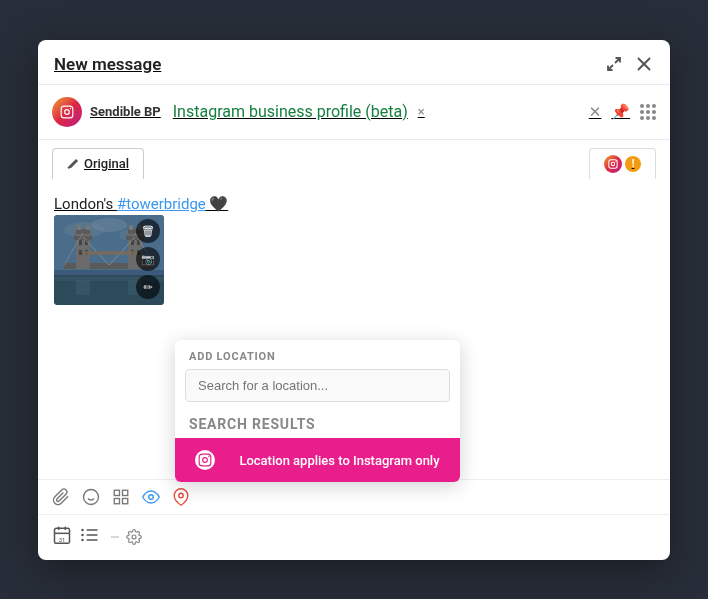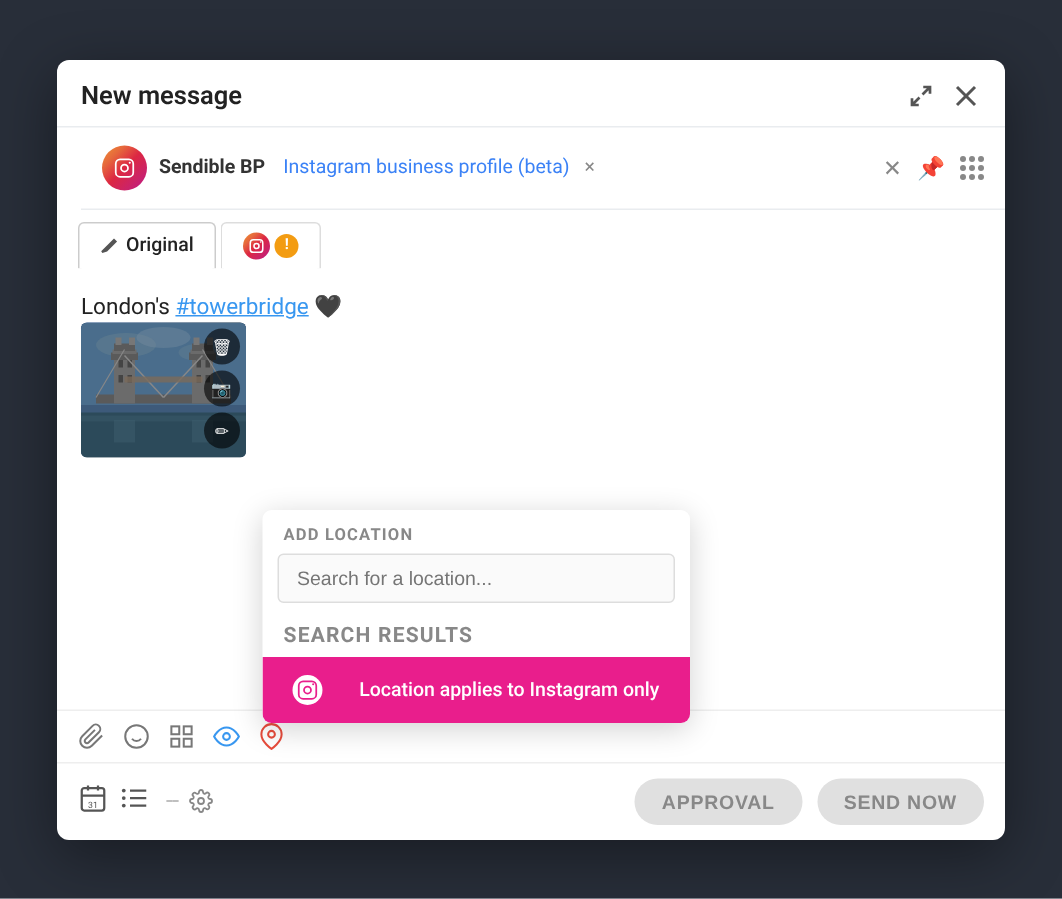--- a/index.html
+++ b/index.html
@@ -27,20 +27,21 @@
       position: relative;
       z-index: 10;
       background: #fff;
       border-radius: 8px;
       width: 632px;
       min-height: 520px;
       box-shadow: 0 10px 40px rgba(0,0,0,0.4);
       display: flex;
       flex-direction: column;
       overflow: visible;
+      text-decoration: underline;
     }
 
     .modal-header {
       display: flex;
       align-items: center;
       justify-content: space-between;
       padding: 14px 16px 10px 16px;
       border-bottom: 1px solid #e9ecef;
     }
 
@@ -67,21 +68,20 @@
       justify-content: center;
       padding: 2px;
     }
 
     .profile-bar {
       display: flex;
       align-items: center;
       padding: 12px 14px;
       border-bottom: 1px solid #e9ecef;
       gap: 8px;
-      margin-left: 16px;
     }
 
     .profile-logo {
       width: 30px;
       height: 30px;
       border-radius: 50%;
       background: linear-gradient(135deg, #f09433, #e6683c, #dc2743, #cc2366, #bc1888);
       display: flex;
       align-items: center;
       justify-content: center;
@@ -91,22 +91,22 @@
       flex-shrink: 0;
     }
 
     .profile-name {
       font-weight: 700;
       font-size: 13px;
       color: #333;
     }
 
     .profile-type {
-      font-size: 13px;
-      color: #3b82f6;
+      font-size: 16px;
+      color: #15803d;
       margin-left: 4px;
     }
 
     .profile-close-tag {
       font-size: 13px;
       color: #888;
       cursor: pointer;
       margin-left: 2px;
     }
 
@@ -134,22 +134,23 @@
       width: 4px;
       height: 4px;
       background: #888;
       border-radius: 50%;
       display: block;
     }
 
     .tabs-bar {
       display: flex;
       padding: 8px 14px 0;
-      gap: 3px;
+      gap: 16px;
       border-bottom: none;
+      justify-content: space-between;
     }
 
     .tab {
       display: flex;
       align-items: center;
       gap: 5px;
       padding: 6px 14px;
       font-size: 13px;
       cursor: pointer;
       border: 1px solid #ddd;
@@ -637,24 +638,20 @@
         <svg width="14" height="14" viewBox="0 0 24 24" fill="none" stroke="#aaa" stroke-width="1.6">
           <line x1="5" y1="12" x2="12" y2="12"></line>
             <line x1="12" y1="12" x2="19" y2="12"></line>
         </svg>
         <svg width="16" height="16" viewBox="0 0 24 24" fill="none" stroke="#888" stroke-width="1.8">
           <circle cx="12" cy="12" r="3"></circle>
             <path d="M19.4 15a1.65 1.65 0 00.33 1.82l.06.06a2 2 0 010 2.83 2 2 0 01-2.83 0l-.06-.06a1.65 1.65 0 00-1.82-.33 1.65 1.65 0 00-1 1.51V21a2 2 0 01-4 0v-.09A1.65 1.65 0 009 19.4a1.65 1.65 0 00-1.82.33l-.06.06a2 2 0 01-2.83-2.83l.06-.06A1.65 1.65 0 004.68 15a1.65 1.65 0 00-1.51-1H3a2 2 0 010-4h.09A1.65 1.65 0 004.6 9a1.65 1.65 0 00-.33-1.82l-.06-.06a2 2 0 012.83-2.83l.06.06A1.65 1.65 0 009 4.68a1.65 1.65 0 001-1.51V3a2 2 0 014 0v.09a1.65 1.65 0 001 1.51 1.65 1.65 0 001.82-.33l.06-.06a2 2 0 012.83 2.83l-.06.06A1.65 1.65 0 0019.4 9a1.65 1.65 0 001.51 1H21a2 2 0 010 4h-.09a1.65 1.65 0 00-1.51 1z"></path>
         </svg>
       </span>
     </div>
-    <div class="footer-right">
-      <button class="btn-approval">APPROVAL</button>
-      <button class="btn-send">SEND NOW</button>
-    </div>
   </div>
 
 </div>
 
 <div class="location-dropdown">
   <div class="add-location-header">ADD LOCATION</div>
   <input class="location-search-input" type="text" value="" placeholder="Search for a location..." style="">
   <div class="search-results-header">SEARCH RESULTS</div>
   <div class="location-footer">
     <div class="ig-footer-icon">

